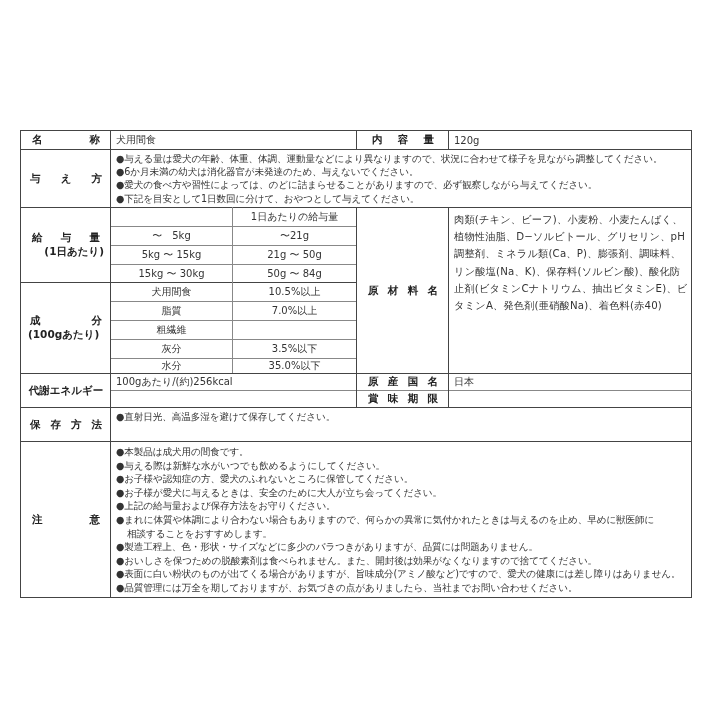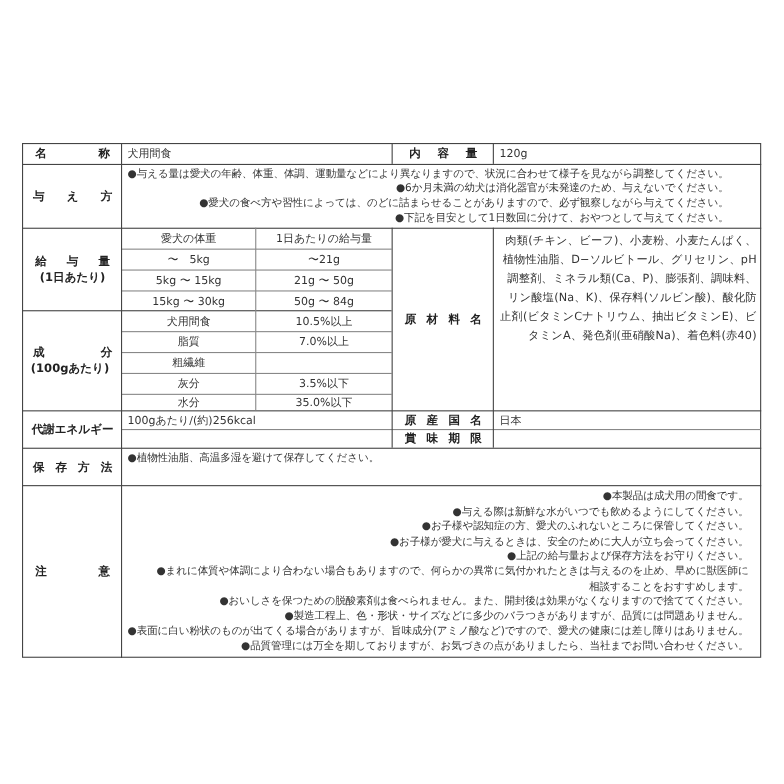--- a/index.html
+++ b/index.html
@@ -11,21 +11,21 @@
 
 <style>
   .hl { position:absolute; height:0; border-top:1.4px solid #444; }
   .hl.thin { border-top:1px solid #888; }
   .vl { position:absolute; width:0; border-left:1.4px solid #444; }
   .vl.thin { border-left:1px solid #888; }
   .cell { position:absolute; display:flex; align-items:center; box-sizing:border-box; font-size:10.2px; color:#333; }
   .cell.c { justify-content:center; }
   .L { font-weight:bold; color:#222; font-size:10.5px; }
   .sp { justify-content:space-between; padding:0 10px; }
-  .block { position:absolute; font-size:10.2px; color:#333; line-height:13.2px;text-align:right; }
+  .block { position:absolute; font-size:10.2px; color:#333; line-height:13.2px; }
   .block span { display:block; white-space:nowrap; }
   .block .ind2 { padding-left:11px; }
 </style>
 
 <div id="abs" style="position:absolute;left:0;top:0;width:713px;height:713px;background:#fff">
 
   <div style="position:absolute;left:20px;top:130px;width:672px;height:468px;border:1.6px solid #444;box-sizing:border-box"></div>
 
   <div class="hl" style="left:20px;top:149px;width:672px"></div>
   <div class="hl" style="left:20px;top:207px;width:672px"></div>
@@ -72,23 +72,22 @@
     <span>●愛犬の食べ方や習性によっては、のどに詰まらせることがありますので、必ず観察しながら与えてください。</span>
     <span>●下記を目安として1日数回に分けて、おやつとして与えてください。</span>
   </div>
 
   <div class="cell L" style="left:22px;top:208px;width:88px;height:74px;flex-direction:column;justify-content:center;align-items:stretch;padding:0 6px">
     <div style="display:flex;justify-content:space-between;padding:0 4px">
         <span>給</span>
         <span>与</span>
         <span>量</span>
       </div>
-    <div style="text-align:center">(1日あたり)</div>
+    <div style="text-align:right">(1日あたり)</div>
   </div>
-  <div class="cell c" style="left:111px;top:208px;width:121px;height:18px">愛犬の体重</div>
   <div class="cell c" style="left:233px;top:208px;width:123px;height:18px">1日あたりの給与量</div>
   <div class="cell c" style="left:111px;top:227px;width:121px;height:18px">〜　5kg</div>
   <div class="cell c" style="left:233px;top:227px;width:123px;height:18px">〜21g</div>
   <div class="cell c" style="left:111px;top:246px;width:121px;height:18px">5kg 〜 15kg</div>
   <div class="cell c" style="left:233px;top:246px;width:123px;height:18px">21g 〜 50g</div>
   <div class="cell c" style="left:111px;top:265px;width:121px;height:17px">15kg 〜 30kg</div>
   <div class="cell c" style="left:233px;top:265px;width:123px;height:17px">50g 〜 84g</div>
 
   <div class="cell L" style="left:22px;top:283px;width:88px;height:90px;flex-direction:column;justify-content:center;align-items:stretch;padding:0 6px">
     <div style="display:flex;justify-content:space-between;padding:0 2px">
@@ -133,37 +132,37 @@
     </div>
   <div class="cell" style="left:454px;top:391px;width:236px;height:16px"></div>
 
   <div class="cell L sp" style="left:22px;top:408px;width:88px;height:33px;padding:0 8px">
       <span>保</span>
       <span>存</span>
       <span>方</span>
       <span>法</span>
     </div>
   <div class="block" style="left:116px;top:410px">
-    <span>●植物性油脂、高温多湿を避けて保存してください。</span>
+    <span>●直射日光、高温多湿を避けて保存してください。</span>
   </div>
 
   <div class="cell L sp" style="left:22px;top:442px;width:88px;height:155px;padding:0 10px">
       <span>注</span>
       <span>意</span>
     </div>
   <div class="block" style="left:116px;top:445px;line-height:13.6px">
     <span>●本製品は成犬用の間食です。</span>
     <span>●与える際は新鮮な水がいつでも飲めるようにしてください。</span>
     <span>●お子様や認知症の方、愛犬のふれないところに保管してください。</span>
     <span>●お子様が愛犬に与えるときは、安全のために大人が立ち会ってください。</span>
     <span>●上記の給与量および保存方法をお守りください。</span>
     <span>●まれに体質や体調により合わない場合もありますので、何らかの異常に気付かれたときは与えるのを止め、早めに獣医師に</span>
     <span class="ind2">相談することをおすすめします。</span>
+    <span>●製造工程上、色・形状・サイズなどに多少のバラつきがありますが、品質には問題ありません。</span>
     <span>●おいしさを保つための脱酸素剤は食べられません。また、開封後は効果がなくなりますので捨ててください。</span>
-    <span>●製造工程上、色・形状・サイズなどに多少のバラつきがありますが、品質には問題ありません。</span>
     <span>●表面に白い粉状のものが出てくる場合がありますが、旨味成分(アミノ酸など)ですので、愛犬の健康には差し障りはありません。</span>
     <span>●品質管理には万全を期しておりますが、お気づきの点がありましたら、当社までお問い合わせください。</span>
   </div>
 </div>
 
 <style>
   #abs .block span { font-size:9.6px; letter-spacing:-0.1px; }
   #abs .cell { font-size:10px; }
   #abs .cell.L { font-size:10.5px; }
 </style>

